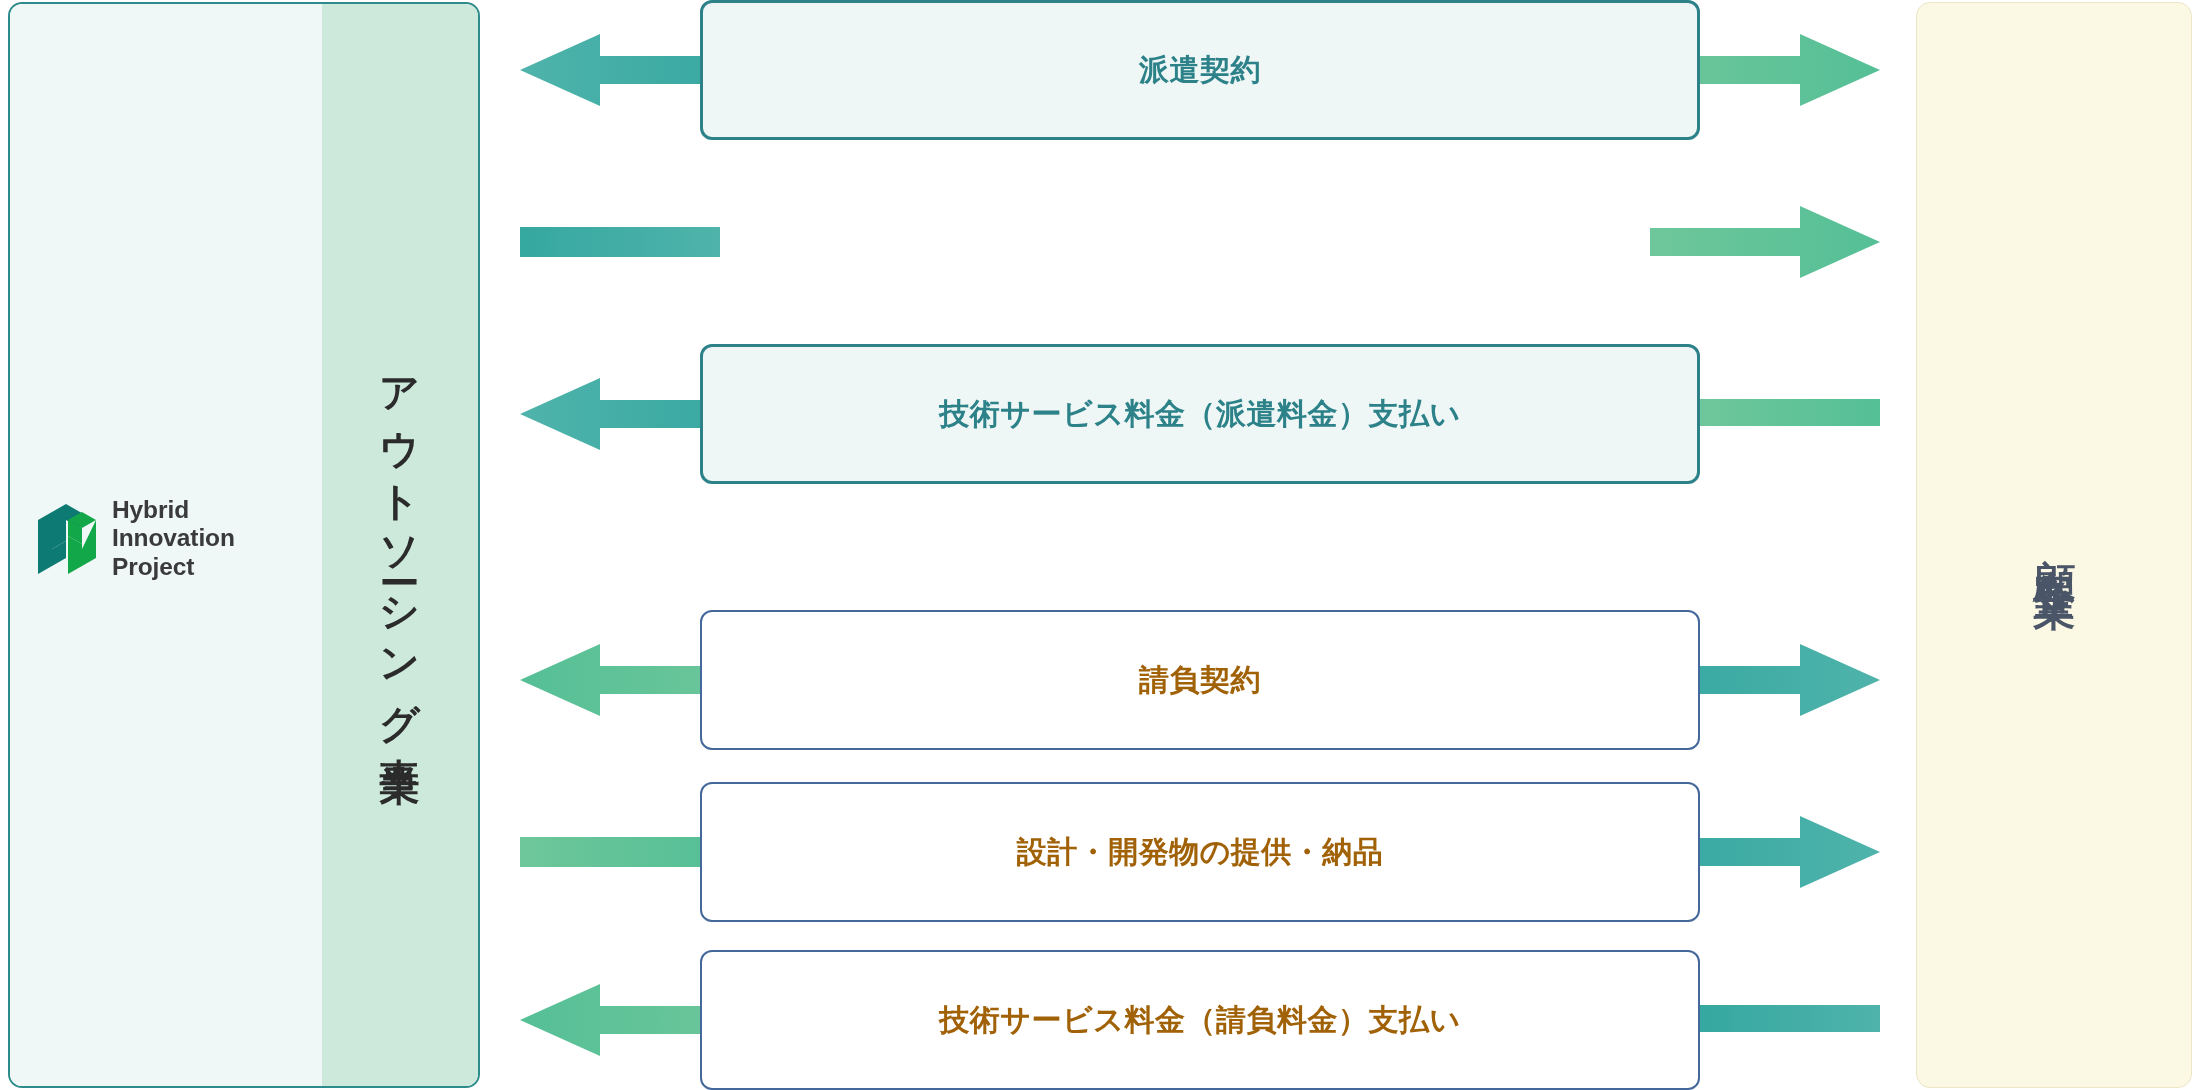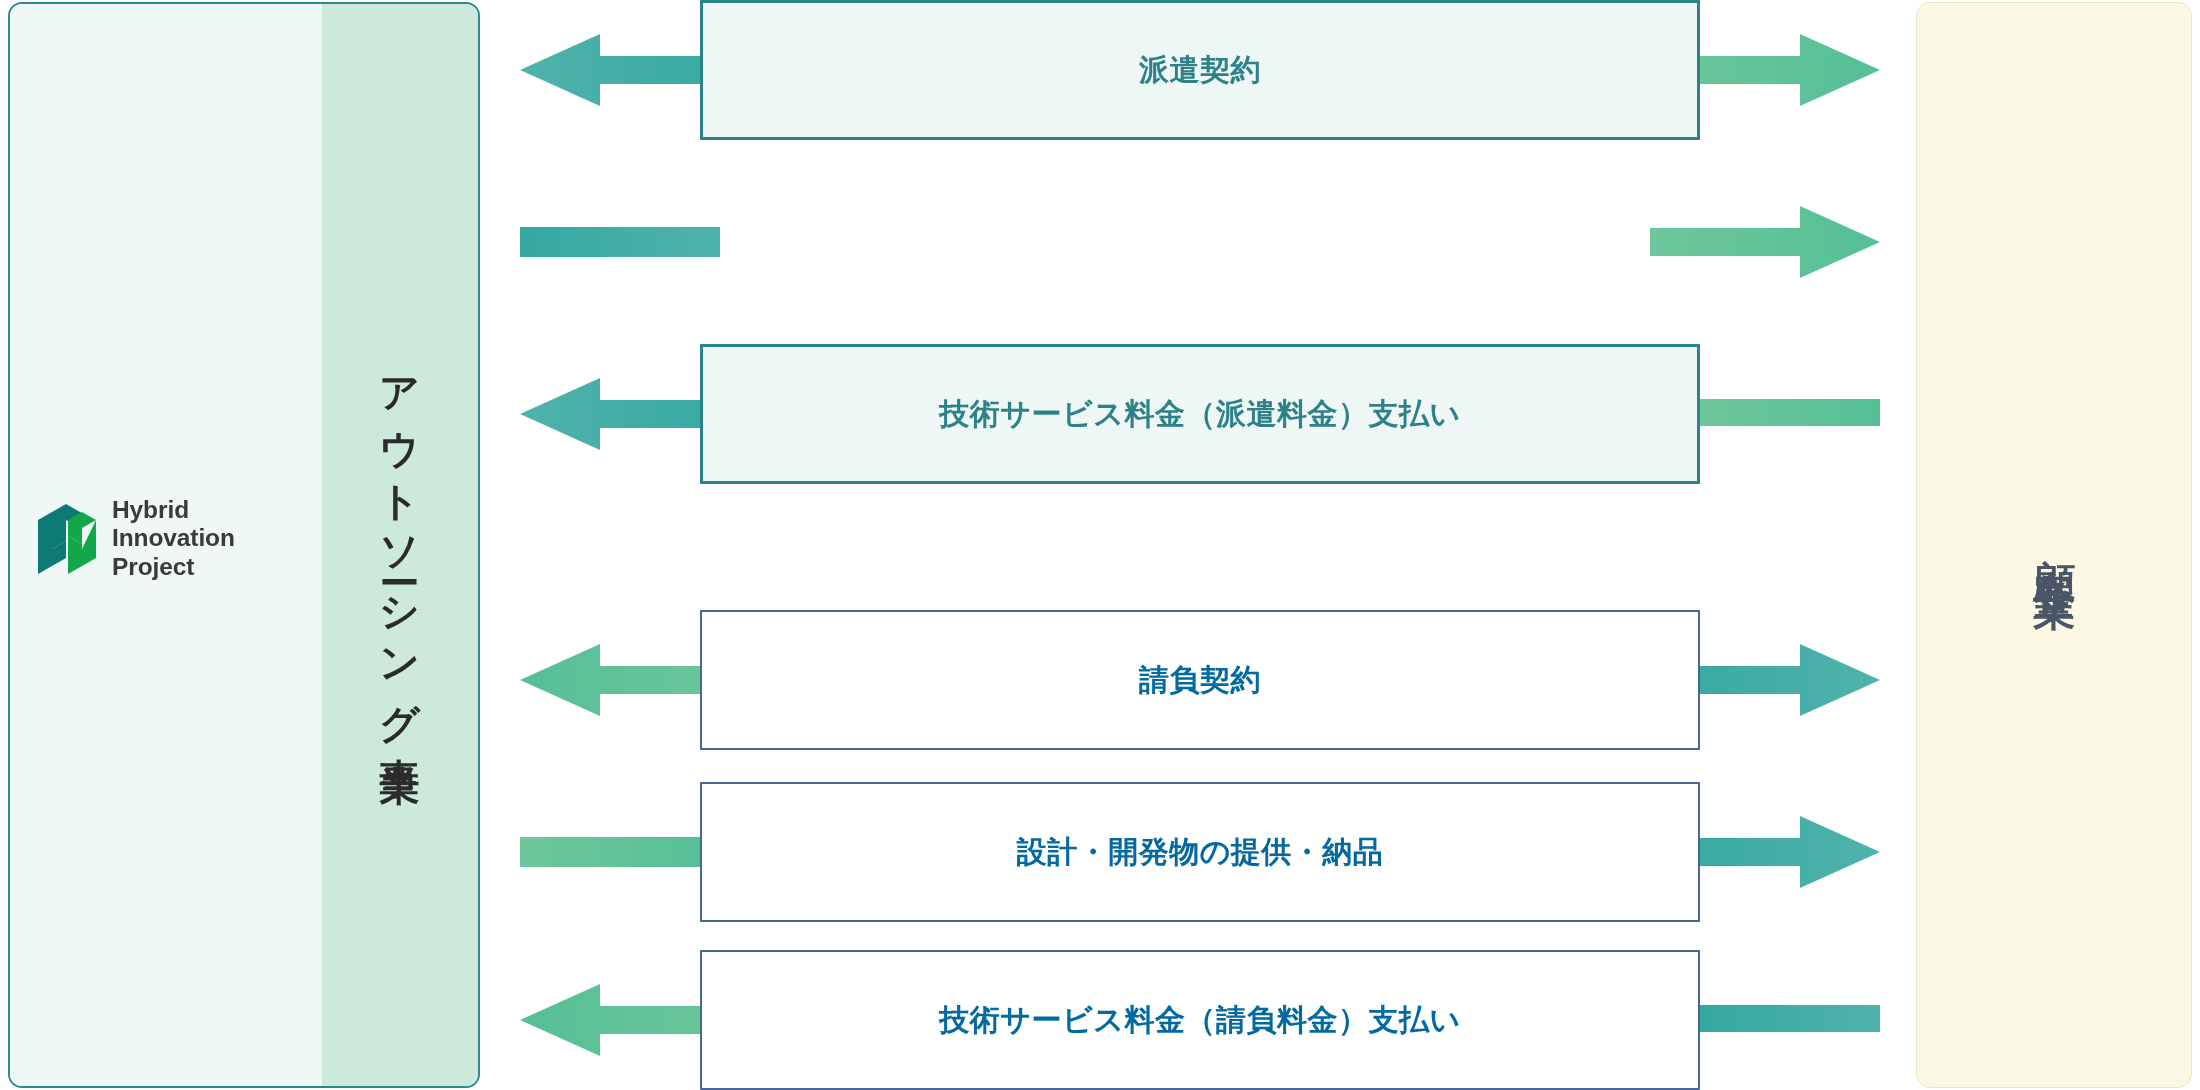--- a/index.html
+++ b/index.html
@@ -107,21 +107,21 @@
     width: 2200px;
     height: 140px;
   }
 
   .msg-box {
     position: absolute;
     left: 700px;
     width: 1000px;
     height: 140px;
     box-sizing: border-box;
-    border-radius: 1px;
+    border-radius: 12px;
     display: flex;
     align-items: center;
     justify-content: center;
     text-align: center;
     z-index: 3;
   }
   .msg-box.teal {
     background: #eef7f6;
     border: 3px solid #2d8289;
   }
@@ -129,21 +129,21 @@
     background: #ffffff;
     border: 2.5px solid #44689c;
   }
   .msg-label {
     font-size: 30px;
     font-weight: 700;
     letter-spacing: 0.5px;
     white-space: nowrap;
   }
   .msg-box.teal .msg-label { color: #2d8289; }
-  .msg-box.plain .msg-label { color: #0369a1; }
+  .msg-box.plain .msg-label { color: #a16207; }
 
   
   .arrow {
     position: absolute;
     top: 30px;
     height: 80px;
     z-index: 1;
   }
   .arrow svg { display: block; width: 100%; height: 100%; }
 

